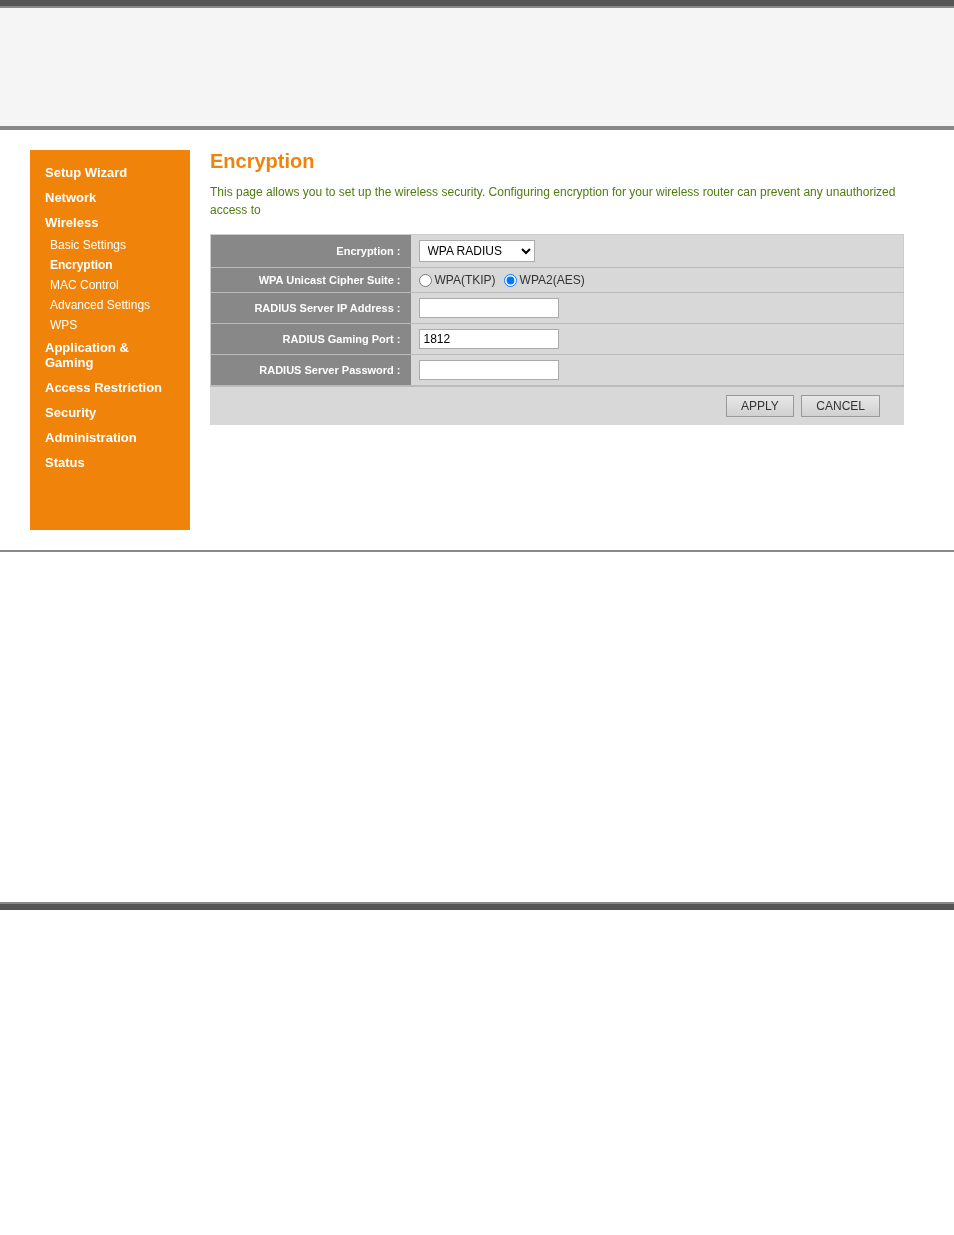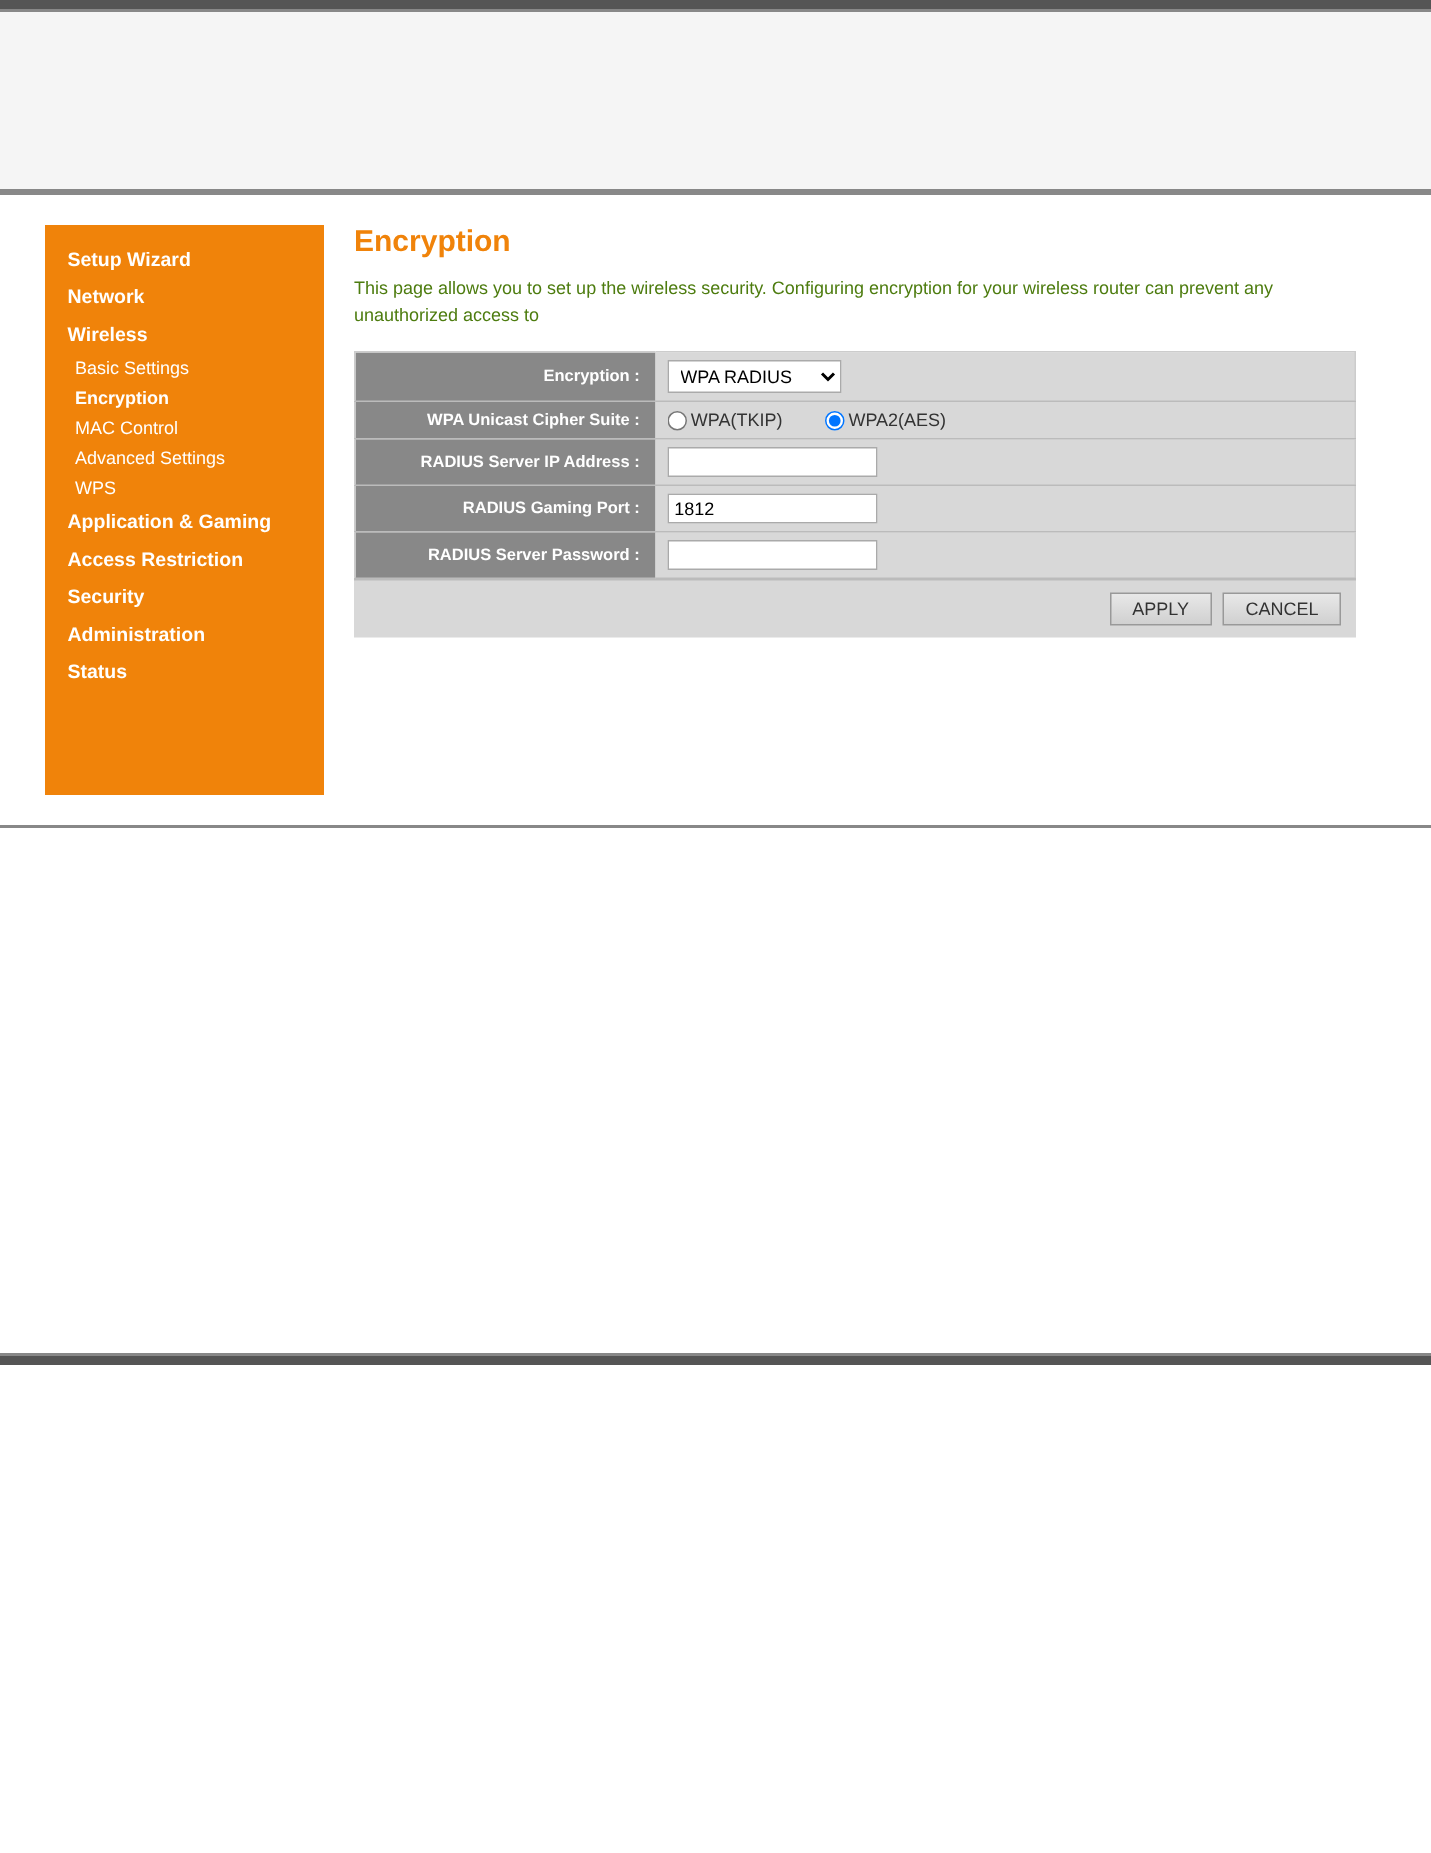--- a/index.html
+++ b/index.html
@@ -30,21 +30,21 @@
       border-bottom: 2px solid #888;
     }
 
     .content-wrapper {
       display: flex;
       padding: 20px 30px;
     }
 
     
     .sidebar {
-      width: 186px;
+      width: 160px;
       min-height: 380px;
       background: #f0830a;
       padding: 10px 0;
       flex-shrink: 0;
     }
 
     .sidebar-item {
       padding: 5px 15px;
       color: #fff;
       font-weight: bold;
@@ -124,34 +124,34 @@
       padding: 2px 4px;
       font-size: 12px;
       border: 1px solid #aaa;
       background: #fff;
       width: 116px;
     }
 
     .radio-group {
       display: flex;
       align-items: flex-start;
-      gap: 28px;
+      gap: 8px;
       font-size: 12px;
     }
 
     .radio-label {
       display: flex;
       align-items: center;
       gap: 3px;
       cursor: pointer;
     }
 
     .button-row {
       background: #d8d8d8;
-      padding: 8px 10px;
+      padding: 8px 24px;
       text-align: right;
       border-top: 1px solid #bbb;
     }
 
     .btn {
       padding: 3px 14px;
       font-size: 12px;
       border: 1px solid #999;
       cursor: pointer;
       background: linear-gradient(to bottom, #e8e8e8, #d0d0d0);

